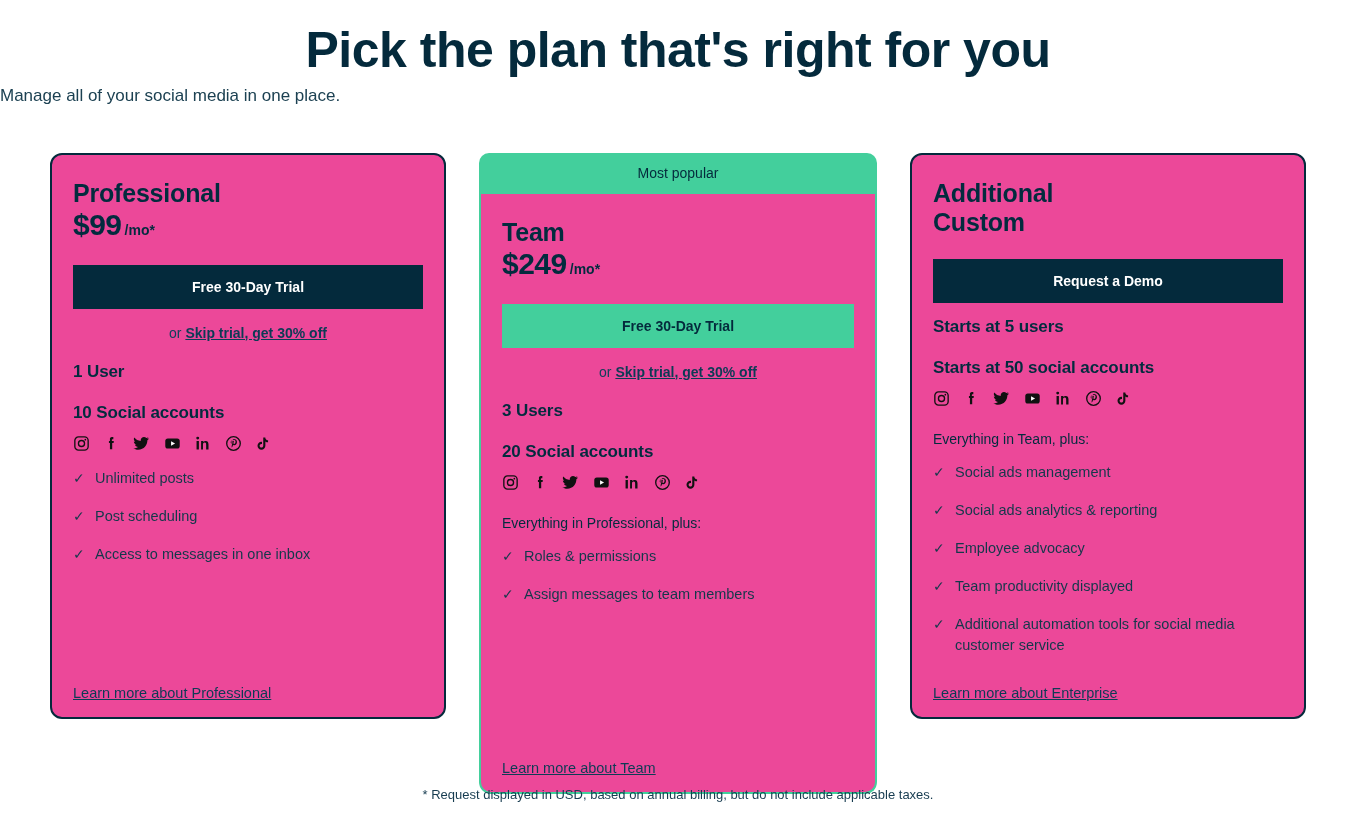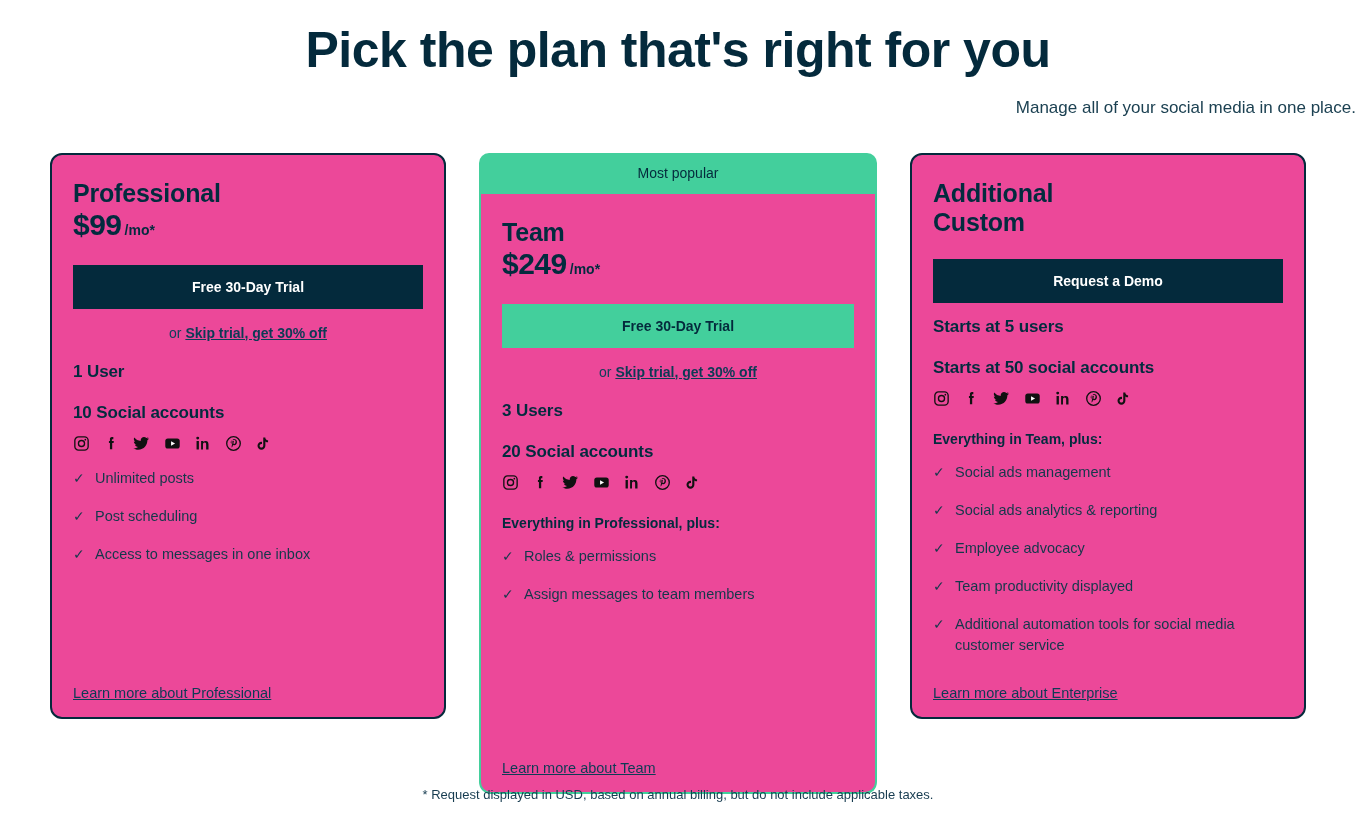--- a/index.html
+++ b/index.html
@@ -19,24 +19,24 @@
   .page-title {
     text-align: center;
     font-size: 50px;
     font-weight: bold;
     letter-spacing: -0.5px;
     color: #042a3c;
     padding-top: 22px;
     line-height: 1.12;
   }
   .page-subtitle {
-    text-align: right;
+    text-align: left;
     font-size: 17px;
     color: #1c4152;
-    margin-top: 20px;
+    margin-top: 8px;
   }
 
   
   .cards {
     position: absolute;
     top: 153px;
     left: 50px;
     width: 1256px;
     display: flex;
     justify-content: space-between;
@@ -135,21 +135,21 @@
     display: flex;
     align-items: center;
     gap: 13px;
     margin-top: 12px;
     height: 18px;
   }
   .socials svg { display: block; }
 
   .plus-line {
     font-size: 14px;
-    font-weight: bold;
+    font-weight: normal;
     margin-top: 23px;
   }
 
   .features { margin-top: 15px; }
   .feature {
     position: relative;
     font-size: 14.5px;
     color: #14384b;
     line-height: 1.45;
     padding-left: 22px;

